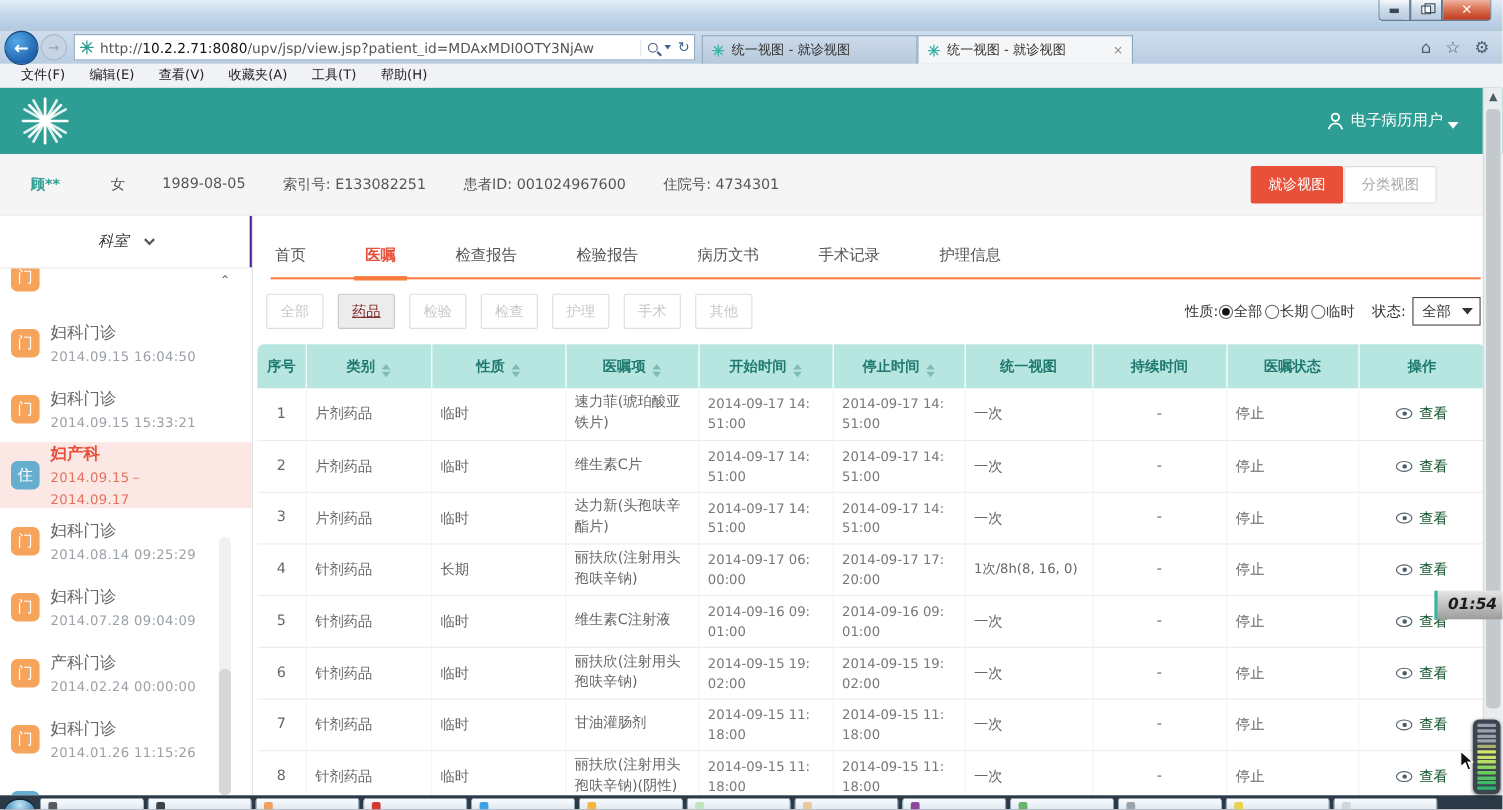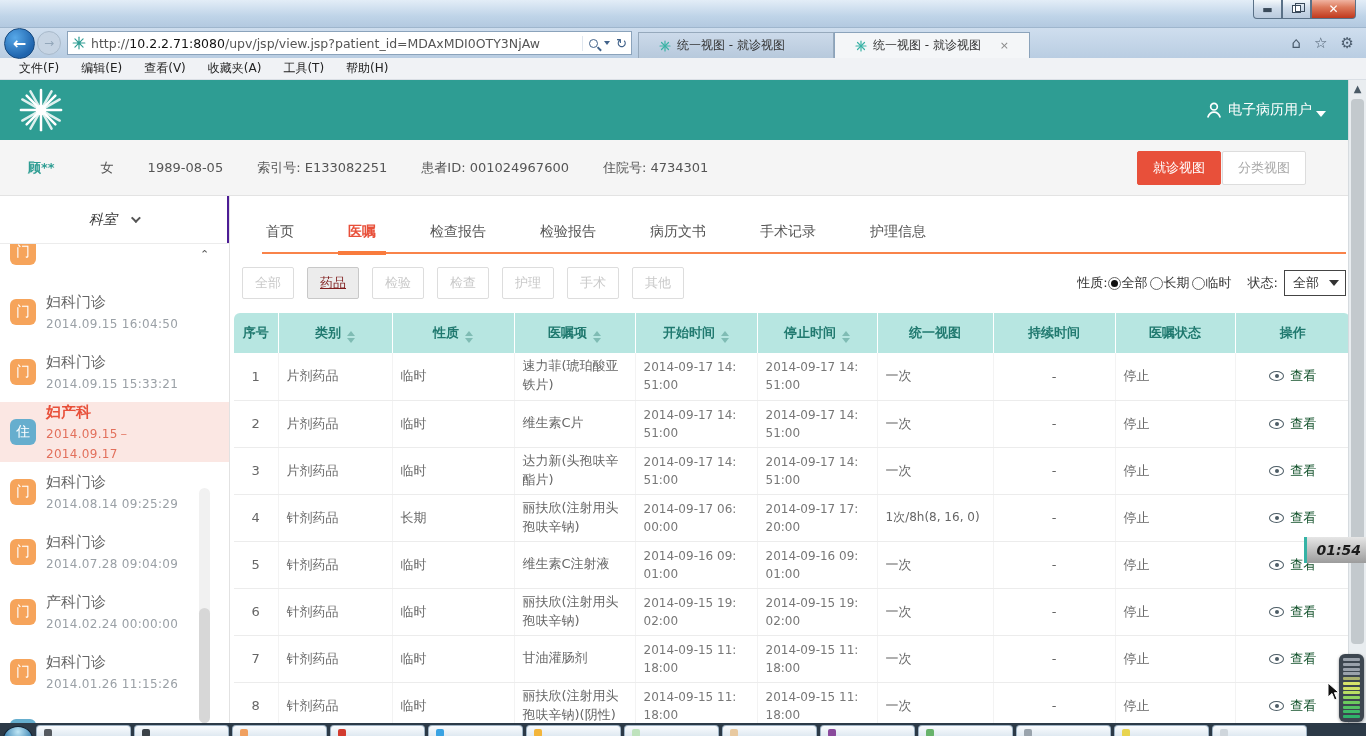--- a/index.html
+++ b/index.html
@@ -33,21 +33,21 @@
     display:flex; align-items:center; padding:0 4px; font-size:12.5px; overflow:hidden; }
   .urlbox .favicon { flex:none; margin-right:5px; }
   .urltext { white-space:nowrap; overflow:hidden; color:#555; flex:1; }
   .urltext .host { color:#111; }
   .urlctrl { flex:none; display:flex; align-items:center; gap:6px; padding-left:6px; border-left:1px solid #dfe6ee; color:#41628a; }
   .mag { position:relative; width:9px; height:9px; border:1.5px solid #41628a; border-radius:50%; display:inline-block; }
   .mag::after { content:''; position:absolute; width:5px; height:1.5px; background:#41628a; transform:rotate(45deg); left:7px; top:8px; }
   .caret-dn { width:0; height:0; border-left:3px solid transparent; border-right:3px solid transparent; border-top:4px solid #41628a; }
   .refresh { font-size:13px; }
   .btabs { display:flex; align-self:flex-end; margin-left:6px; height:26px; }
-  .btab { width:196px; display:flex; align-items:center; gap:6px; padding:0 20px; font-size:12px; color:#333;
+  .btab { width:196px; display:flex; align-items:center; gap:6px; padding:0 8px; font-size:12px; color:#333;
     border:1px solid #96a9bc; border-bottom:none; background:linear-gradient(#ccdaea,#b7c9dc); }
   .btab.active { background:#f4f6f8; border-color:#8ba3bb; }
   .btab .t-title { flex:1; white-space:nowrap; overflow:hidden; }
   .btab .t-close { color:#8a8a8a; font-size:11px; }
   .navicons { margin-left:auto; display:flex; gap:13px; padding-right:12px; color:#4a5b6c; font-size:15px; }
 
   
   .menubar { position:absolute; top:58px; left:0; right:0; height:22px; background:#f0f2f5;
     border-bottom:1px solid #dadfe5; display:flex; align-items:center; padding-left:8px; font-size:12px; color:#222; }
   .menubar span { padding:0 11px; }
@@ -91,21 +91,21 @@
   .visit.sel { background:#FBE7E3; }
   .visit.sel .v-title { color:#E8503A; font-weight:bold; }
   .visit.sel .v-date { color:#E2705C; }
   .side-scroll { position:absolute; top:52px; right:18px; width:13px; bottom:0; }
   .side-scroll .arrow { color:#555; font-size:11px; text-align:center; line-height:14px; }
   .side-scroll .track { position:absolute; top:240px; bottom:0; left:1px; width:11px; background:#f1f1f1; border-radius:6px; }
   .side-scroll .thumb { position:absolute; top:120px; bottom:0; left:0; width:11px; background:#d7d7d7; border-radius:6px; }
 
   
   .main { flex:1; position:relative; padding-left:4px; overflow:hidden; }
-  .tabbar { margin:18px 20px 0 28px; display:flex; border-bottom:2px solid #F9834A;text-align:center; }
+  .tabbar { margin:18px 20px 0 12px; display:flex; border-bottom:2px solid #F9834A;text-align:center; }
   .mtab { padding:9px 4px 11px; margin-right:46px; font-size:14px; color:#555; position:relative; cursor:pointer; }
   .mtab.active { color:#E8503A; font-weight:bold; }
   .mtab.active::after { content:''; position:absolute; left:-6px; right:-6px; bottom:-3px; height:4px; background:#F97B3D; }
   .filterrow { margin:13px 20px 0 8px; display:flex; align-items:center; }
   .fbtn { min-width:44px; padding:6px 12px; margin-right:13px; text-align:center; font-size:13px; color:#c9c9c9;
     background:#fff; border:1px solid #ddd; border-radius:2px; cursor:pointer; }
   .fbtn.active { background:#ececec; border-color:#c8c8c8; color:#7f1d1d;text-decoration:underline; }
   .rightctrl { margin-left:auto; display:flex; align-items:center; font-size:13px; color:#333; }
   .radio { width:13px; height:13px; border:1px solid #666; border-radius:50%; background:#fff; display:inline-block;
     vertical-align:-2px; position:relative; margin-right:1px; }

